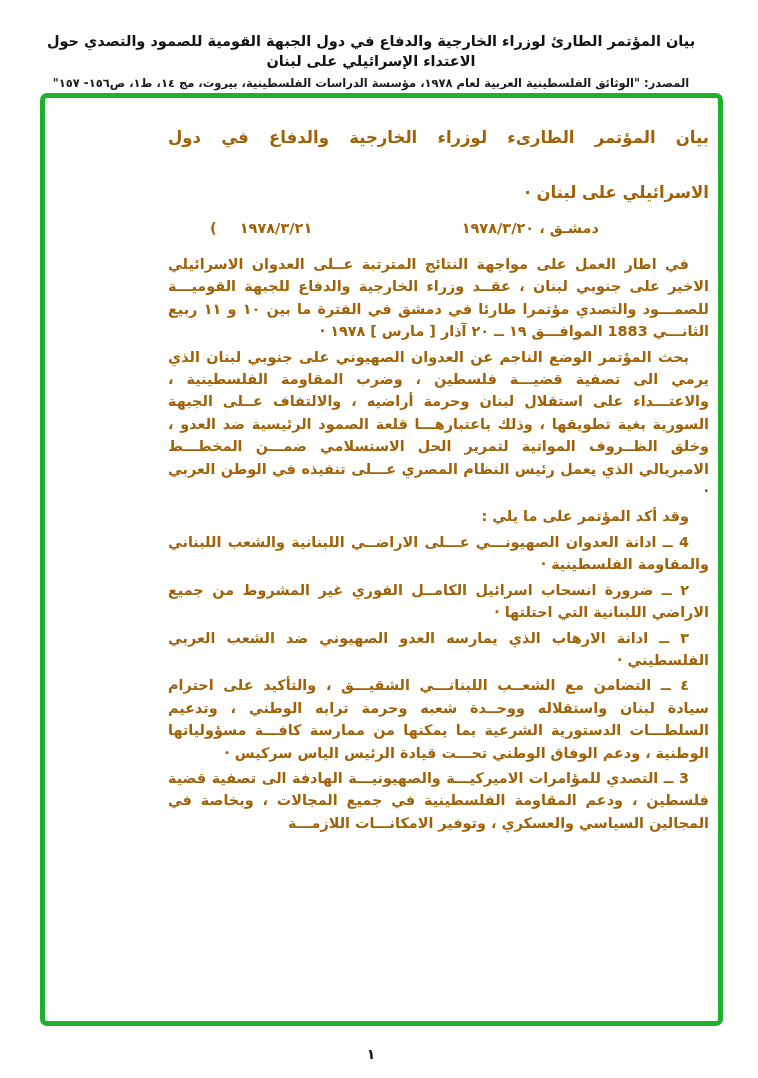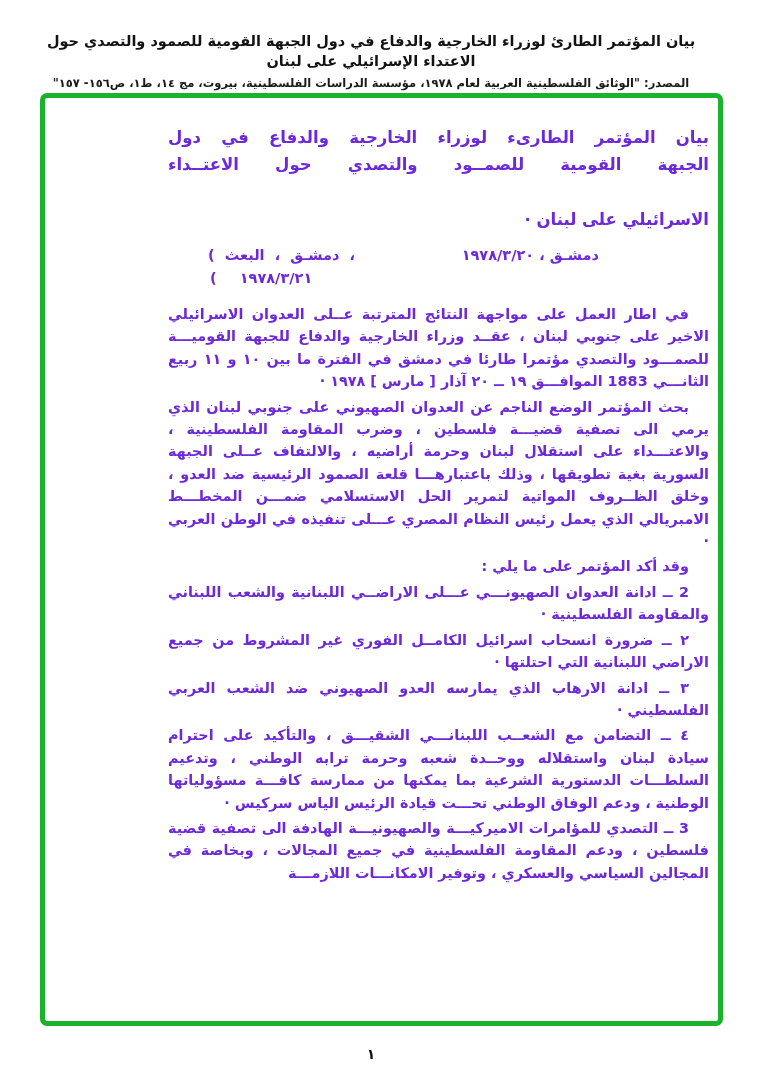--- a/index.html
+++ b/index.html
@@ -18,21 +18,21 @@
     margin-top: 5px; color: #1a1a1a;
   }
   .frame {
     position: absolute; left: 40px; top: 93px;
     width: 683px; height: 933px; box-sizing: border-box;
     border: 5px solid #1cb32c; border-radius: 7px;
     overflow: hidden; background: #ffffff;
   }
   .content {
     position: absolute; top: 26px; right: 9px; width: 541px;
-    direction: rtl; font-weight: bold; color: #6d28d9;
+    direction: rtl; font-weight: bold; color: #a16207;
   }
   .doc-title { font-size: 16.5px; line-height: 27px; }
   .title-line-justify { text-align: justify; text-align-last: justify; }
   .title-line-right { text-align: right; margin-top: 28px; }
   .dateline {
     direction: ltr; display: flex; justify-content: space-between;
     align-items: flex-start; margin-top: 11px;
     padding-left: 40px; padding-right: 110px;
     font-size: 14.5px; line-height: 23px;
   }
@@ -56,46 +56,38 @@
   <div class="doc-header">
     <div class="doc-header-title">بيان المؤتمر الطارئ لوزراء الخارجية والدفاع في دول الجبهة القومية للصمود والتصدي حول الاعتداء الإسرائيلي على لبنان</div>
     <div class="doc-header-source">المصدر: "الوثائق الفلسطينية العربية لعام ١٩٧٨، مؤسسة الدراسات الفلسطينية، بيروت، مج ١٤، ط١، ص١٥٦- ١٥٧"</div>
   </div>
 
   <div class="frame">
     <div class="content">
 
       <div class="doc-title">
         <div class="title-line-justify">بيان المؤتمر الطارىء لوزراء الخارجية والدفاع في دول</div>
-        <div class="title-line-justify">الجبهة القومية للصمــود والتصدي حول الاعتــداء</div>
         <div class="title-line-right">الاسرائيلي على لبنان ·</div>
       </div>
 
       <div class="dateline">
         <div class="citation">
-          <div class="cit-line1">
-            <span class="cit-seg">(</span>
-            <span class="cit-seg" dir="rtl">البعث</span>
-            <span class="cit-seg">،</span>
-            <span class="cit-seg" dir="rtl">دمشـق</span>
-            <span class="cit-seg">،</span>
-          </div>
           <div class="cit-line2">
             <span class="cit-paren2">(</span>
             <span>١٩٧٨/٣/٢١</span>
           </div>
         </div>
         <div class="damascus-date">دمشـق ، ١٩٧٨/٣/٢٠</div>
       </div>
 
       <div class="body-text">
         <p class="para">في اطار العمل على مواجهة النتائج المترتبة عــلى العدوان الاسرائيلي الاخير على جنوبي لبنان ، عقــد وزراء الخارجية والدفاع للجبهة القوميـــة للصمـــود والتصدي مؤتمرا طارئا في دمشق في الفترة ما بين ١٠ و ١١ ربيع الثانـــي 1883 الموافـــق ١٩ ــ ٢٠ آذار [ مارس ] ١٩٧٨ ·</p>
         <p class="para">بحث المؤتمر الوضع الناجم عن العدوان الصهيوني على جنوبي لبنان الذي يرمي الى تصفية قضيـــة فلسطين ، وضرب المقاومة الفلسطينية ، والاعتـــداء على استقلال لبنان وحرمة أراضيه ، والالتفاف عــلى الجبهة السورية بغية تطويقها ، وذلك باعتبارهـــا قلعة الصمود الرئيسية ضد العدو ، وخلق الظــروف المواتية لتمرير الحل الاستسلامي ضمـــن المخطـــط الامبريالي الذي يعمل رئيس النظام المصري عـــلى تنفيذه في الوطن العربي ·</p>
         <p class="para">وقد أكد المؤتمر على ما يلي :</p>
-        <p class="para">2 ــ ادانة العدوان الصهيونـــي عـــلى الاراضــي اللبنانية والشعب اللبناني والمقاومة الفلسطينية ·</p>
+        <p class="para">4 ــ ادانة العدوان الصهيونـــي عـــلى الاراضــي اللبنانية والشعب اللبناني والمقاومة الفلسطينية ·</p>
         <p class="para">٢ ــ ضرورة انسحاب اسرائيل الكامــل الفوري غير المشروط من جميع الاراضي اللبنانية التي احتلتها ·</p>
         <p class="para">٣ ــ ادانة الارهاب الذي يمارسه العدو الصهيوني ضد الشعب العربي الفلسطيني ·</p>
         <p class="para">٤ ــ التضامن مع الشعــب اللبنانـــي الشقيـــق ، والتأكيد على احترام سيادة لبنان واستقلاله ووحــدة شعبه وحرمة ترابه الوطني ، وتدعيم السلطـــات الدستورية الشرعية بما يمكنها من ممارسة كافـــة مسؤولياتها الوطنية ، ودعم الوفاق الوطني تحـــت قيادة الرئيس الياس سركيس ·</p>
         <p class="para">3 ــ التصدي للمؤامرات الاميركيـــة والصهيونيـــة الهادفة الى تصفية قضية فلسطين ، ودعم المقاومة الفلسطينية في جميع المجالات ، وبخاصة في المجالين السياسي والعسكري ، وتوفير الامكانـــات اللازمـــة</p>
       </div>
 
     </div>
   </div>
 
   <div class="page-number">١</div>

